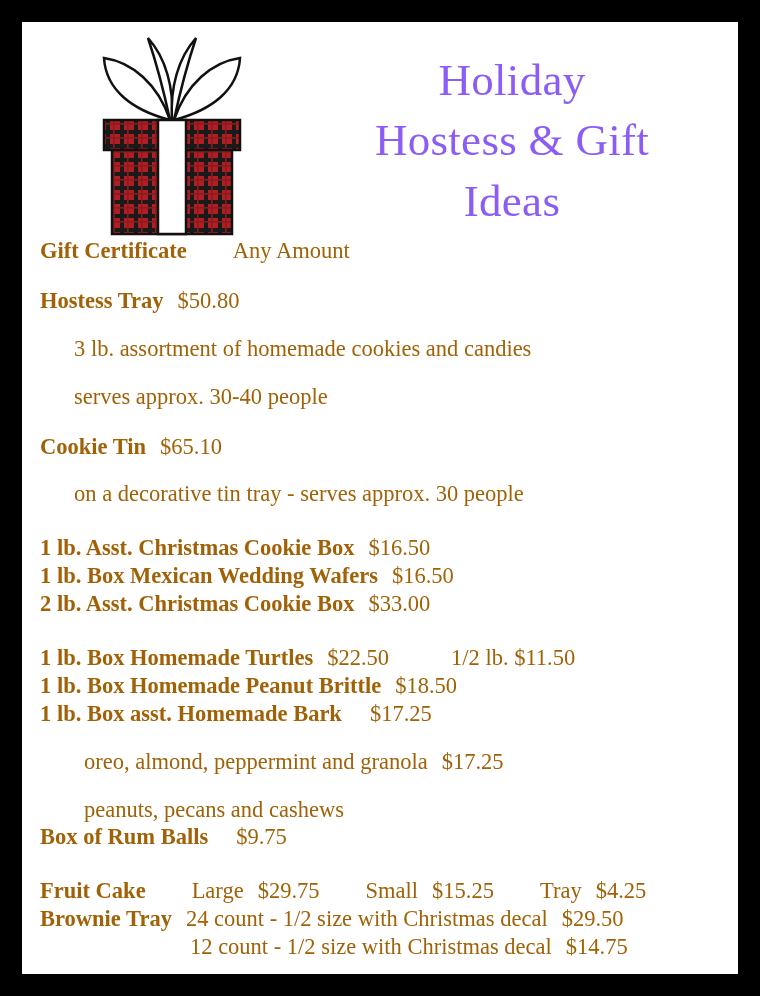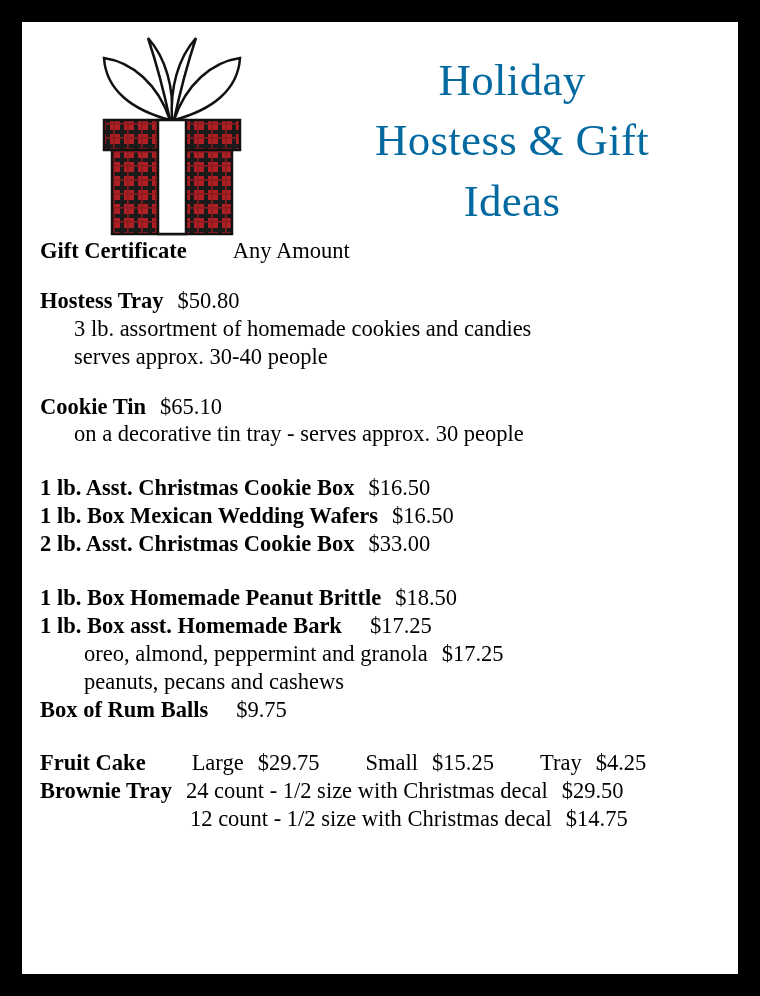--- a/index.html
+++ b/index.html
@@ -35,41 +35,42 @@
     height: 205px;
   }
   .title {
     position: absolute;
     left: 280px;
     top: 28px;
     width: 420px;
     text-align: center;
     font-size: 45px;
     line-height: 1.34;
-    color: #0369a1;
+    color: #8b5cf6;
     letter-spacing: 0.3px;
   }
   .title-line { display: block; white-space: nowrap; }
 
   
   .body {
     position: relative;
     padding: 0 34px 0 18px;
     font-size: 22.5px;
-    color: #000000;
+    color: #a16207;
   }
   .row {
     white-space: nowrap;
     line-height: 1.24;
   }
   .row.bold-lead .lead { font-weight: bold; }
   .sub {
     padding-left: 34px;
     line-height: 1.24;
     white-space: nowrap;
+    margin-top: 20px;
   }
   .sub.indent-2 { padding-left: 44px; }
   .gap-md { height: 22px; }
   .gap-lg { height: 26px; }
   .sp-1 { display: inline-block; width: 14px; }
   .sp-2 { display: inline-block; width: 28px; }
   .sp-3 { display: inline-block; width: 46px; }
   .sp-4 { display: inline-block; width: 62px; }
   .price { font-weight: normal; }
   .right-shift { padding-left: 150px; }
@@ -141,20 +142,23 @@
     </div>
     <div class="row bold-lead">
       <span class="lead">1 lb. Box Mexican Wedding Wafers</span><span class="sp-1"></span><span class="price">$16.50</span>
     </div>
     <div class="row bold-lead">
       <span class="lead">2 lb. Asst. Christmas Cookie Box</span><span class="sp-1"></span><span class="price">$33.00</span>
     </div>
 
     <div class="gap-lg"></div>
 
+    <div class="row bold-lead">
+      <span class="lead">1 lb. Box Homemade Turtles</span><span class="sp-1"></span><span class="price">$22.50</span><span class="sp-4"></span><span class="price">1/2 lb. $11.50</span>
+    </div>
 
     <div class="row bold-lead">
       <span class="lead">1 lb. Box Homemade Peanut Brittle</span><span class="sp-1"></span><span class="price">$18.50</span>
     </div>
 
     <div class="row bold-lead">
       <span class="lead">1 lb. Box asst. Homemade Bark</span><span class="sp-2"></span><span class="price">$17.25</span>
     </div>
     <div class="sub indent-2">
       <span>oreo, almond, peppermint and granola</span><span class="sp-1"></span><span>$17.25</span>

